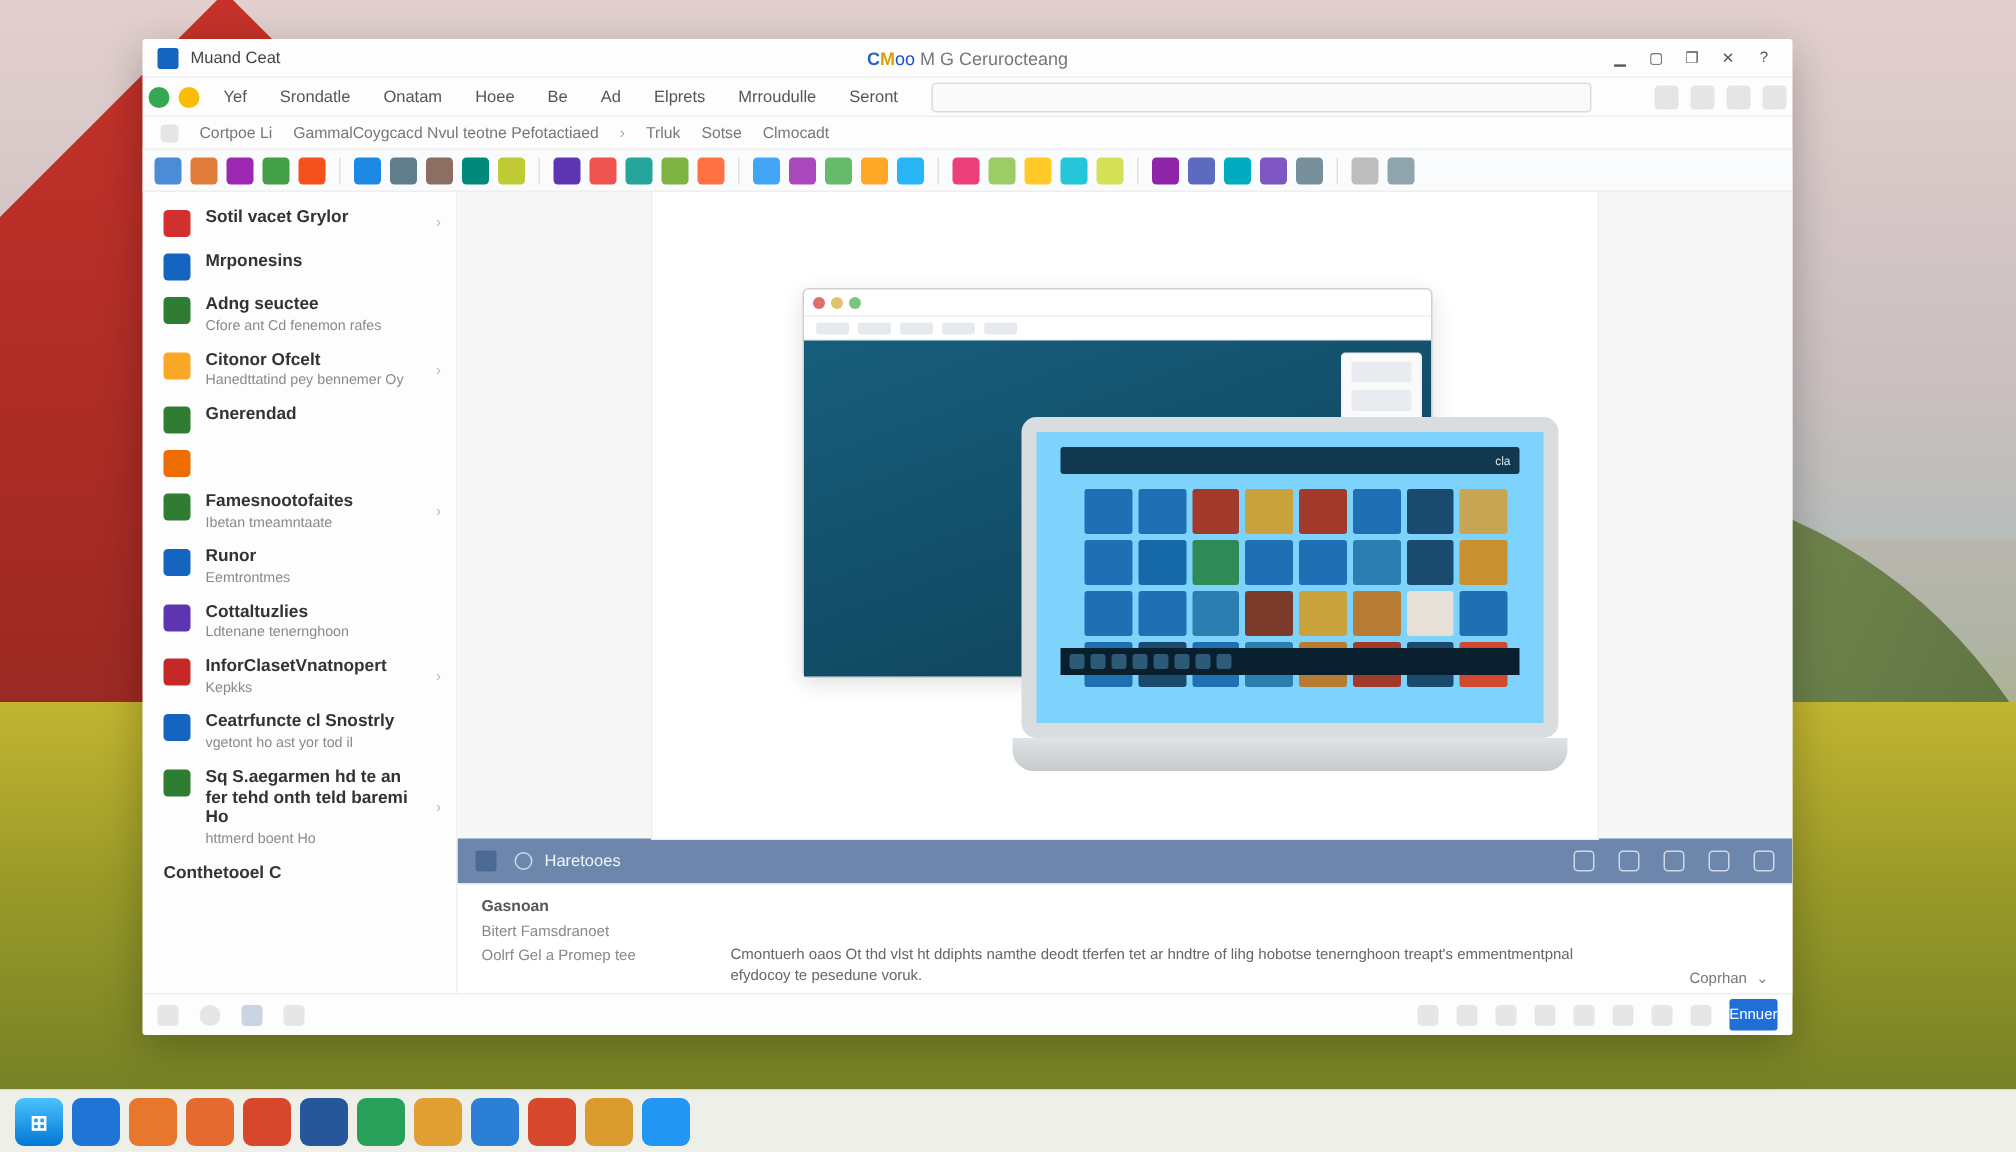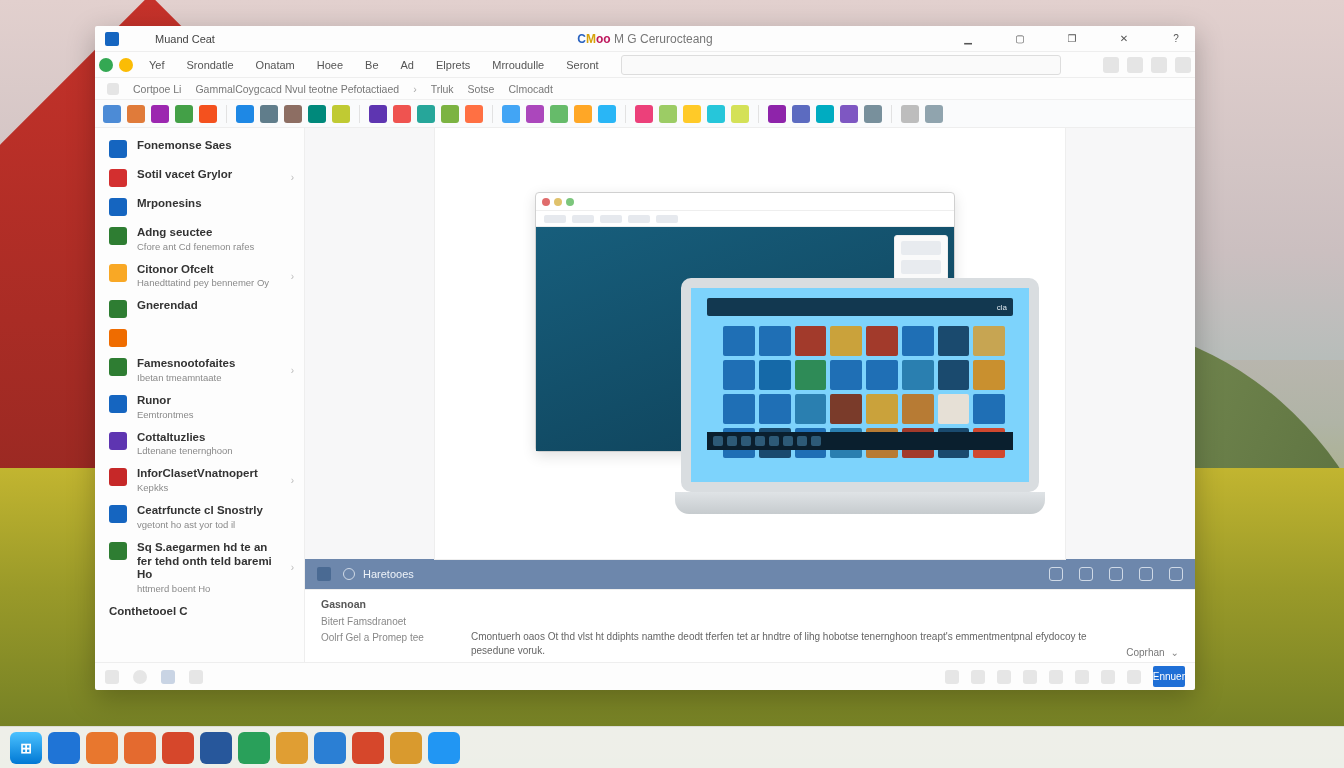--- a/index.html
+++ b/index.html
@@ -24,27 +24,27 @@
   .task-icon { width:32px; height:32px; margin-right:6px; border-radius:6px; display:flex;
      align-items:center; justify-content:center; font-size:14px; font-weight:bold; color:#fff;
      cursor:pointer;}
   .task-sep{flex:1;}
 
   
   .window { position:absolute; left:95px; top:26px; width:1100px; height:664px;
      background:#fdfdfd; border-radius:2px; box-shadow:0 8px 28px rgba(0,0,0,.25);
      display:flex; flex-direction:column; z-index:5; overflow:hidden;}
   .titlebar { height:26px; display:flex; align-items:center; padding:0 10px; font-size:11px;
-     color:#444; border-bottom:1px solid #eee;gap:28px;}
+     color:#444; border-bottom:1px solid #eee;}
   .titlebar .app-icon{width:14px;height:14px;background:#1565c0;margin-right:8px;border-radius:2px;}
   .titlebar .spacer{flex:1;}
   .titlebar .center{position:absolute;left:50%;transform:translateX(-50%);font-size:12px;}
   .titlebar .center .c1{color:#2a63c0;font-weight:600;}
   .titlebar .center .c2{color:#d6a20a;font-weight:600;}
-  .titlebar .center .c3{color:#be185d;font-weight:700;}
+  .titlebar .center .c3{color:#1d4ed8;font-weight:400;}
   .titlebar .center .rest{color:#777;}
   .winbtn{width:18px;height:18px;margin-left:6px;display:flex;align-items:center;justify-content:center;color:#555;font-size:10px;cursor:pointer;}
 
   .menubar{height:26px;display:flex;align-items:center;padding:0 4px;gap:2px;font-size:11px;color:#555;border-bottom:1px solid #eee;}
   .menubar .mlogo{width:14px;height:14px;border-radius:50%;margin-right:4px;}
   .menubar .mitem{padding:3px 10px;cursor:pointer;border-radius:3px;}
   .menubar .msearch{flex:1;max-width:440px;height:20px;border:1px solid #ddd;border-radius:3px;background:#fafafa;margin-left:10px;}
   .menubar .right-cluster{margin-left:auto;display:flex;gap:8px;}
   .micon{width:16px;height:16px;background:#e5e5e5;border-radius:3px;cursor:pointer;}
 
@@ -86,21 +86,21 @@
   .laptop .appbar{position:absolute;left:16px;right:16px;top:10px;height:18px;background:#123850;border-radius:2px;display:flex;align-items:center;justify-content:flex-end;padding:0 6px;color:#dce6ed;font-size:8px;}
 
   .chatbar{height:30px;background:#6d87ac;display:flex;align-items:center;padding:0 12px;gap:12px;color:#eef3f9;font-size:11px;}
   .chatbar .csearch{display:flex;align-items:center;gap:8px;}
   .chatbar .csearch .cq{width:12px;height:12px;border:1.5px solid #cfd9e6;border-radius:50%;}
   .chatbar .right{margin-left:auto;display:flex;gap:16px;}
   .chatbar .right i{width:14px;height:14px;border:1.2px solid #cfd9e6;border-radius:3px;}
 
   .bottom{background:#fff;padding:8px 16px 4px;border-top:1px solid #eee;font-size:10.5px;color:#444;}
   .bottom .hdr{font-weight:600;color:#555;margin-bottom:4px;}
-  .bottom .rowx{display:flex;gap:30px;align-items:flex-start;}
+  .bottom .rowx{display:flex;gap:46px;align-items:flex-start;}
   .bottom .meta{color:#888;font-size:10px;line-height:1.6;min-width:120px;}
   .bottom .desc{color:#666;font-size:10px;line-height:1.4;flex:1;margin-top:16px;}
   .bottom .cap{color:#777;font-size:10px;margin-left:auto;align-self:flex-end;display:flex;align-items:center;gap:6px;}
 
   .statusbar{height:28px;border-top:1px solid #eee;display:flex;align-items:center;padding:0 10px;gap:14px;}
   .statusbar .sl{width:14px;height:14px;background:#e6e6e6;border-radius:3px;}
   .statusbar .right{margin-left:auto;display:flex;gap:12px;align-items:center;}
   .statusbar .pbtn{background:#1f6fd6;color:#fff;font-size:10px;padding:5px 0;border-radius:2px;cursor:pointer;}
 
   
@@ -190,26 +190,20 @@
       <div class="ricon" style="background: rgb(0, 172, 193);"></div>
       <div class="ricon" style="background: rgb(126, 87, 194);"></div>
       <div class="ricon" style="background: rgb(120, 144, 156);"></div>
       <div class="rsep"></div>
       <div class="ricon" style="background: rgb(189, 189, 189);"></div>
       <div class="ricon" style="background: rgb(144, 164, 174);"></div>
     </div>
 
   <div class="body">
     <div class="sidebar" id="sidebar">
-        <div class="sitem">
-          <div class="sic" style="background: rgb(21, 101, 192);"></div>
-          <div class="txt">
-            <div class="t1">Fonemonse  Saes</div>
-          </div>
-        </div>
         <div class="sitem">
           <div class="sic" style="background: rgb(211, 47, 47);"></div>
           <div class="txt">
             <div class="t1">Sotil vacet Grylor</div>
           </div>
           <div class="car">›</div>
         </div>
         <div class="sitem">
           <div class="sic" style="background: rgb(21, 101, 192);"></div>
           <div class="txt">

